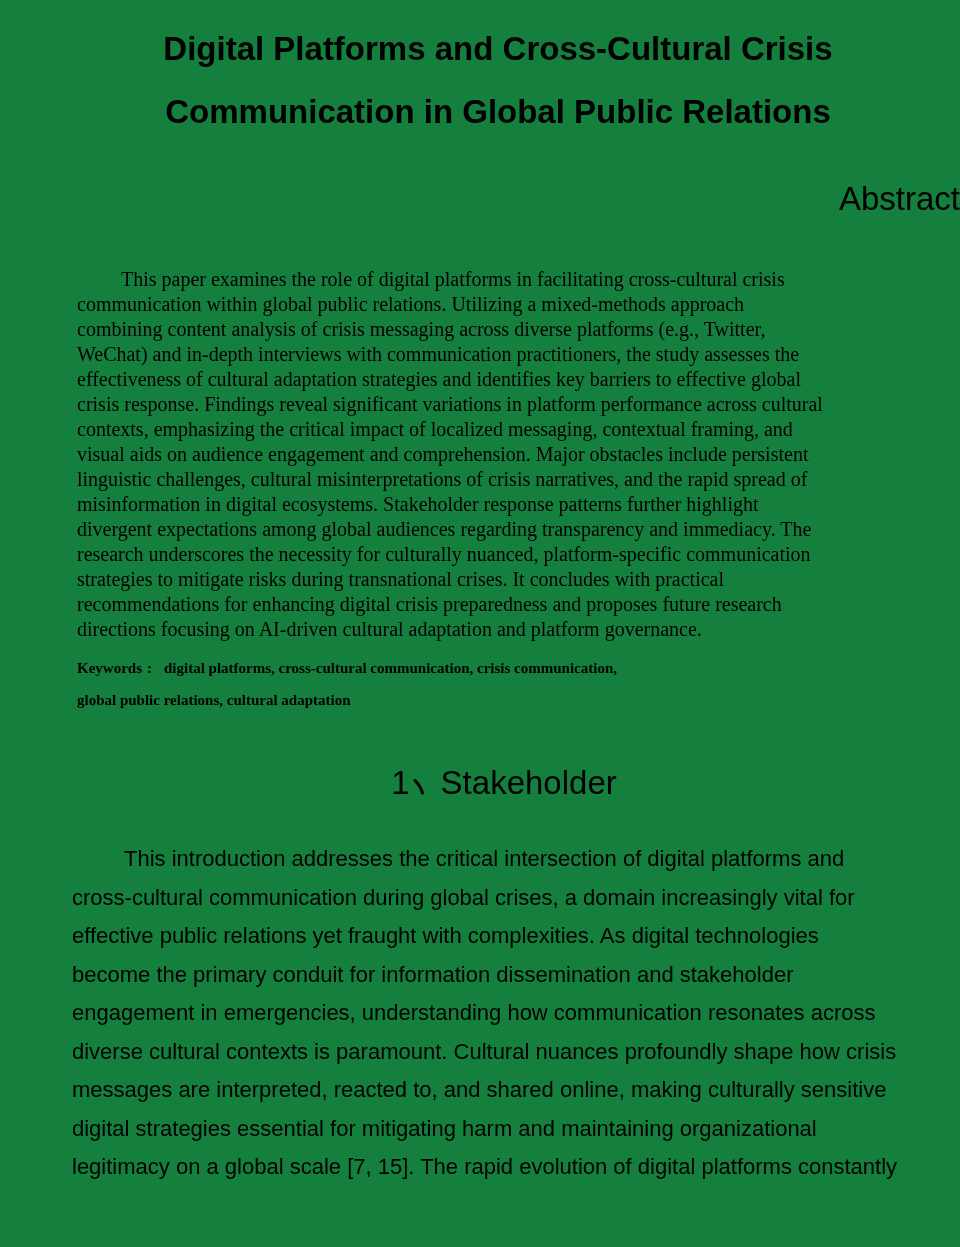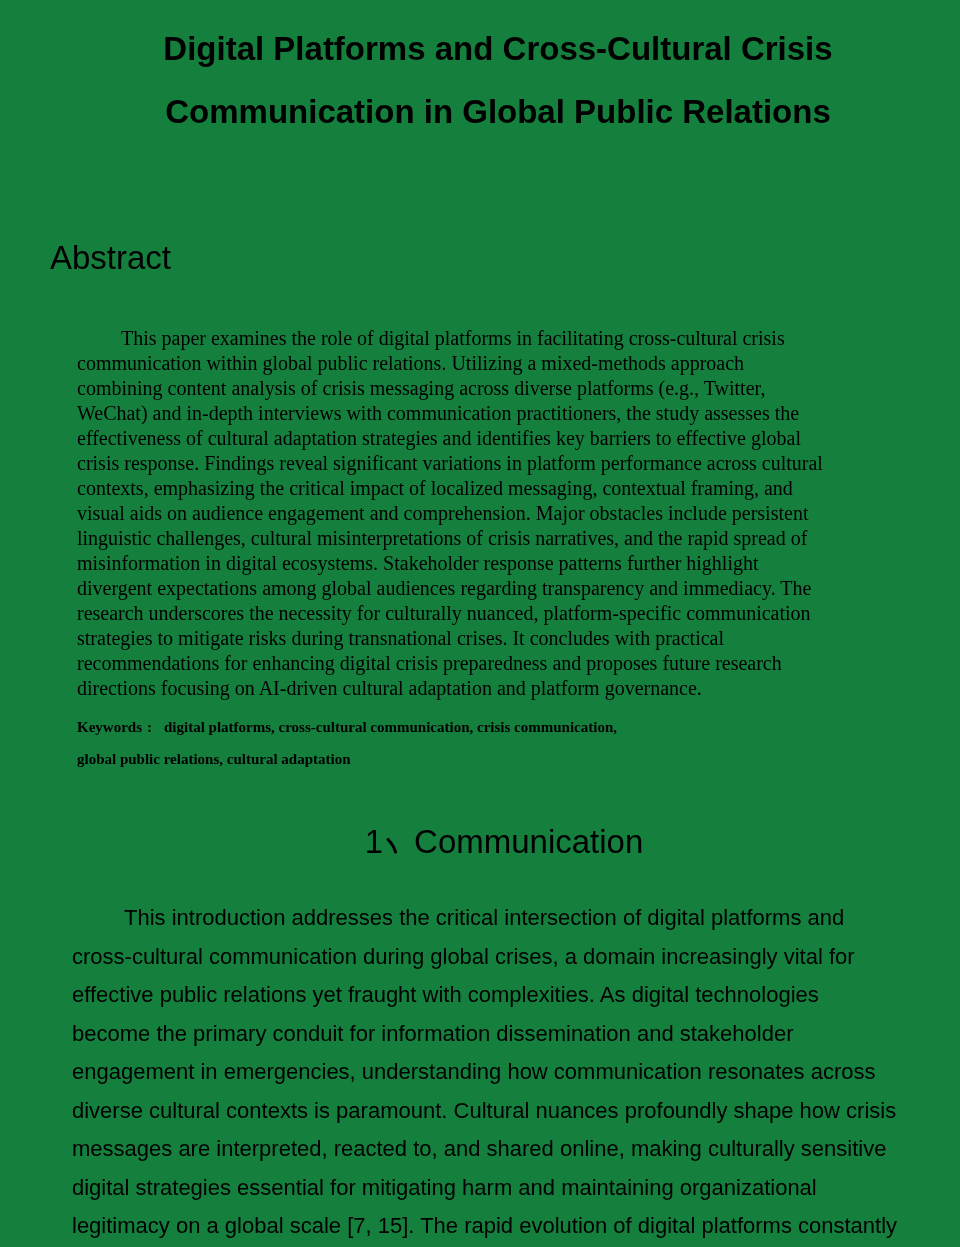--- a/index.html
+++ b/index.html
@@ -16,27 +16,27 @@
     margin-top: 17px;
     padding-left: 36px;
     font-family: "Liberation Sans", sans-serif;
     font-weight: bold;
     font-size: 33px;
     line-height: 63px;
     text-align: center;
     white-space: pre-line;
   }
   .abstract-heading {
-    margin-top: 96px;
+    margin-top: 37px;
     padding-left: 50px;
     font-family: "Liberation Sans", sans-serif;
     font-weight: 400;
     font-size: 33px;
     line-height: 38px;
-    text-align: left;
+    text-align: right;
   }
   .abstract-body {
     margin: 49px 0 0 77px;
     width: 866px;
     font-family: "Liberation Serif", serif;
     font-size: 20px;
     line-height: 25px;
     text-indent: 44px;
     white-space: pre-line;
   }
@@ -101,21 +101,21 @@
 divergent expectations among global audiences regarding transparency and immediacy. The
 research underscores the necessity for culturally nuanced, platform-specific communication
 strategies to mitigate risks during transnational crises. It concludes with practical
 recommendations for enhancing digital crisis preparedness and proposes future research
 directions focusing on AI-driven cultural adaptation and platform governance.</p>
 
   <p class="keywords"><span>Keywords</span><span class="fw-colon">:</span><span>digital platforms, cross-cultural communication, crisis communication,</span><br><span>global public relations, cultural adaptation</span></p>
 
   <h2 class="intro-heading"><span>1</span><span class="ideographic-comma"><svg width="14" height="16" viewBox="0 0 14 16" xmlns="http://www.w3.org/2000/svg">
           <path d="M3 1.5 C 6 4.5, 9 8.5, 10.5 14" stroke="#000000" stroke-width="3" fill="none" stroke-linecap="round"></path>
-        </svg></span><span>Communication</span></h2>
+        </svg></span><span>Stakeholder</span></h2>
 
   <p class="intro-body">This introduction addresses the critical intersection of digital platforms and
 cross-cultural communication during global crises, a domain increasingly vital for
 effective public relations yet fraught with complexities. As digital technologies
 become the primary conduit for information dissemination and stakeholder
 engagement in emergencies, understanding how communication resonates across
 diverse cultural contexts is paramount. Cultural nuances profoundly shape how crisis
 messages are interpreted, reacted to, and shared online, making culturally sensitive
 digital strategies essential for mitigating harm and maintaining organizational
 legitimacy on a global scale [7, 15]. The rapid evolution of digital platforms constantly</p>

